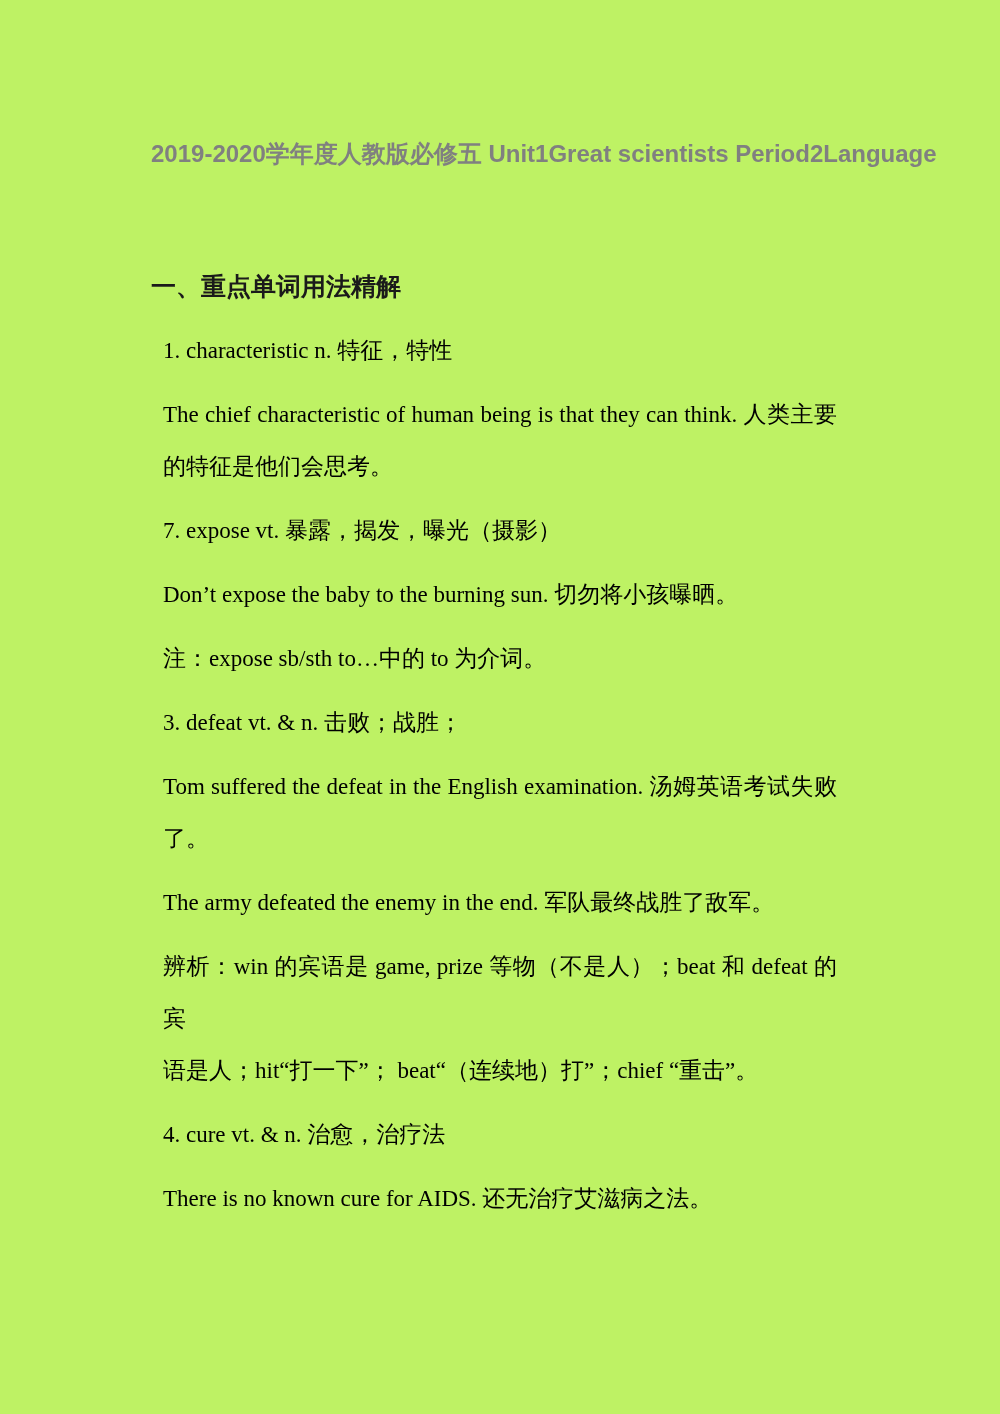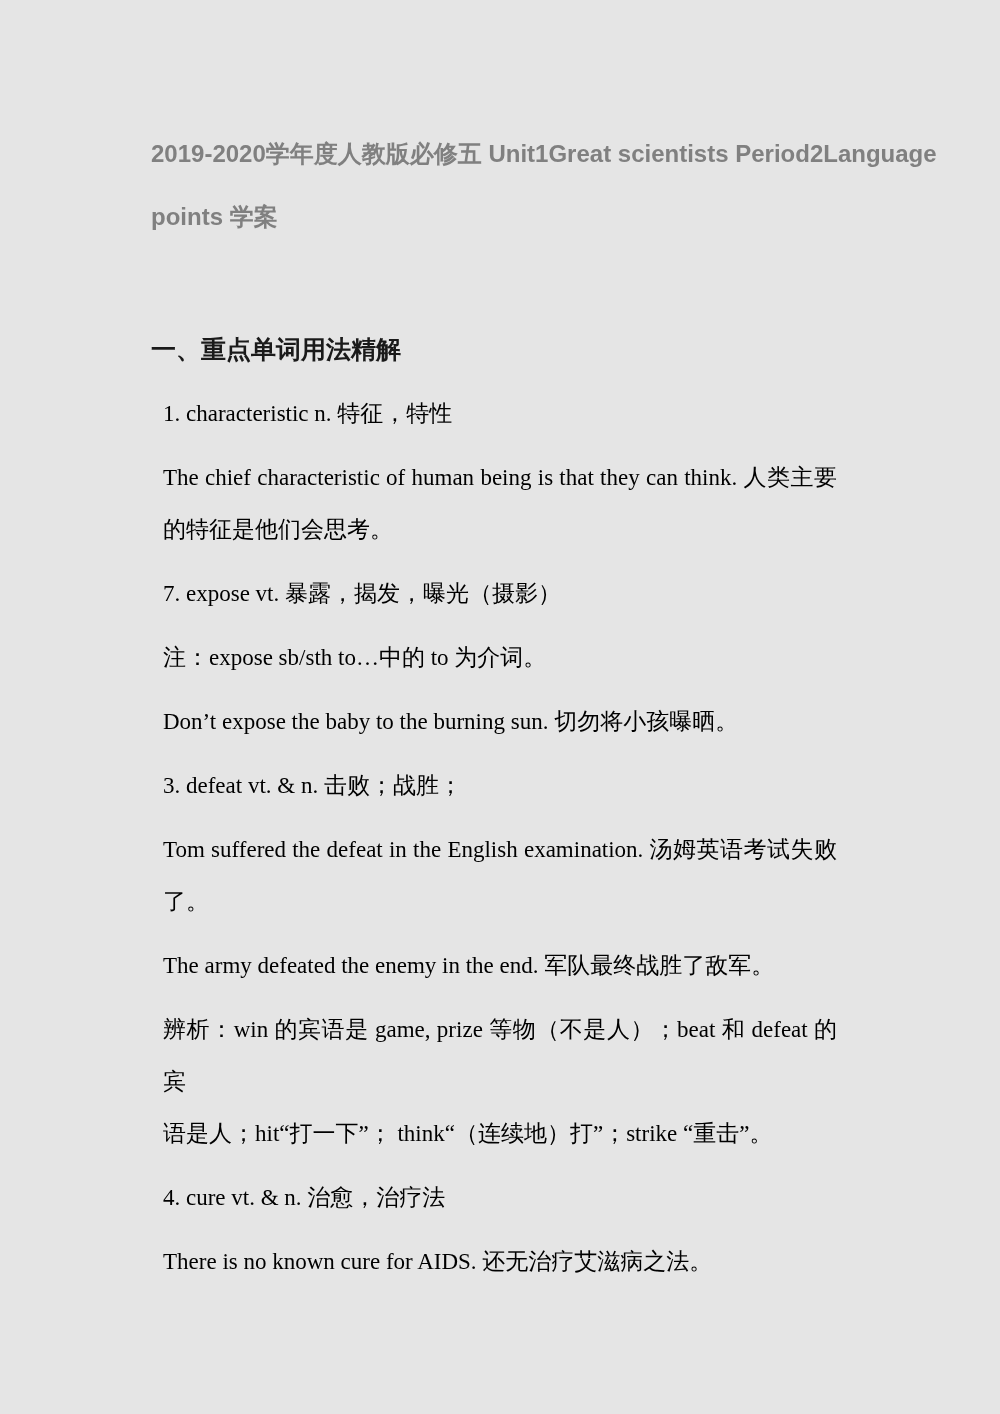--- a/index.html
+++ b/index.html
@@ -11,21 +11,21 @@
     width: 1000px;
     height: 1414px;
     position: relative;
     overflow: hidden;
   }
   .page {
     box-sizing: border-box;
     width: 1000px;
     height: 1414px;
     padding: 122px 151px 0 151px;
-    background: #e5e5e5;
+    background: #bef264;
   }
   .doc-title {
     font-family: "Liberation Sans", "DejaVu Sans", sans-serif;
     font-weight: 700;
     font-size: 24px;
     line-height: 63px;
     color: #808080;
     margin: 0 0 76px 0;
   }
   .doc-title .title-line {
@@ -56,64 +56,63 @@
     text-align-last: justify;
   }
 </style>
 </head>
 <body>
 
 <div class="page">
 
   <div class="doc-title">
     <div class="title-line">2019-2020学年度人教版必修五 Unit1Great scientists Period2Language</div>
-    <div class="title-line">points 学案</div>
   </div>
 
   <div class="doc-body">
 
     <div class="section-heading">一、重点单词用法精解</div>
 
     <div class="para">
       <div class="line">1. characteristic n. 特征，特性</div>
     </div>
 
     <div class="para">
       <div class="line stretch">The chief characteristic of human being is that they can think. 人类主要</div>
       <div class="line">的特征是他们会思考。</div>
     </div>
 
     <div class="para">
       <div class="line">7. expose vt. 暴露，揭发，曝光（摄影）</div>
     </div>
 
     <div class="para">
-      <div class="line">注：expose sb/sth to…中的 to 为介词。</div>
+      <div class="line">Don’t expose the baby to the burning sun. 切勿将小孩曝晒。</div>
     </div>
 
     <div class="para">
-      <div class="line">Don’t expose the baby to the burning sun. 切勿将小孩曝晒。</div>
+      <div class="line">注：expose sb/sth to…中的 to 为介词。</div>
     </div>
 
     <div class="para">
       <div class="line">3. defeat vt. &amp; n. 击败；战胜；</div>
     </div>
 
     <div class="para">
       <div class="line stretch">Tom suffered the defeat in the English examination. 汤姆英语考试失败</div>
       <div class="line">了。</div>
     </div>
 
     <div class="para">
       <div class="line">The army defeated the enemy in the end. 军队最终战胜了敌军。</div>
     </div>
 
     <div class="para">
       <div class="line stretch">辨析：win 的宾语是 game, prize 等物（不是人）；beat 和 defeat 的宾</div>
-      <div class="line">语是人；hit“打一下”； think“（连续地）打”；strike “重击”。</div>
+      <div class="line">语是人；hit“打一下”； beat“（连续地）打”；chief “重击”。</div>
     </div>
 
     <div class="para">
       <div class="line">4. cure vt. &amp; n. 治愈，治疗法</div>
     </div>
 
     <div class="para">
       <div class="line">There is no known cure for AIDS. 还无治疗艾滋病之法。</div>
     </div>
 

